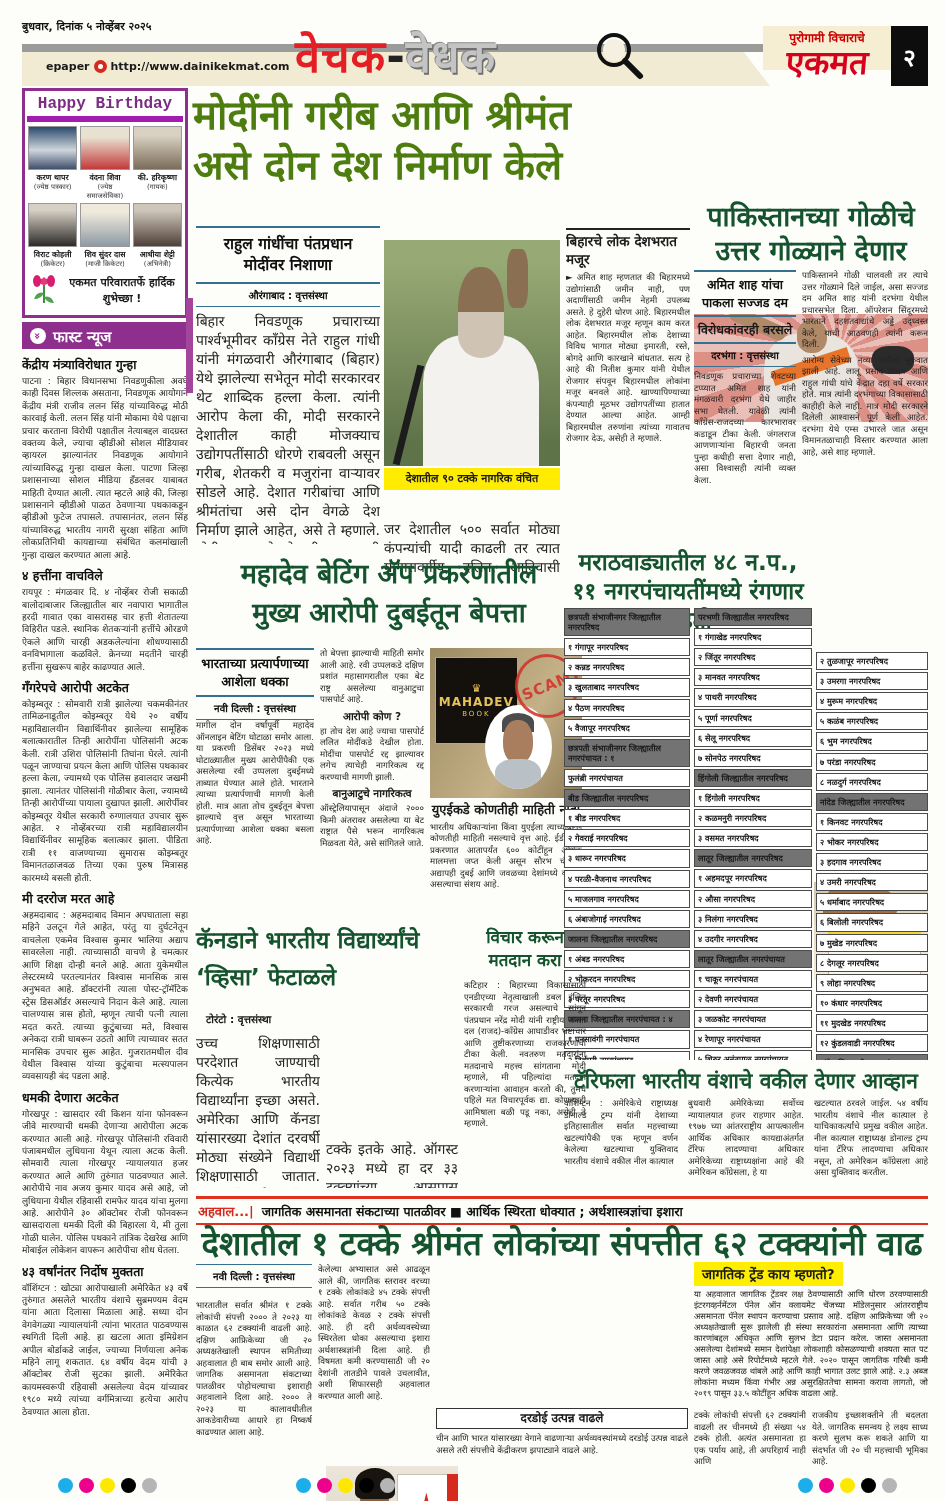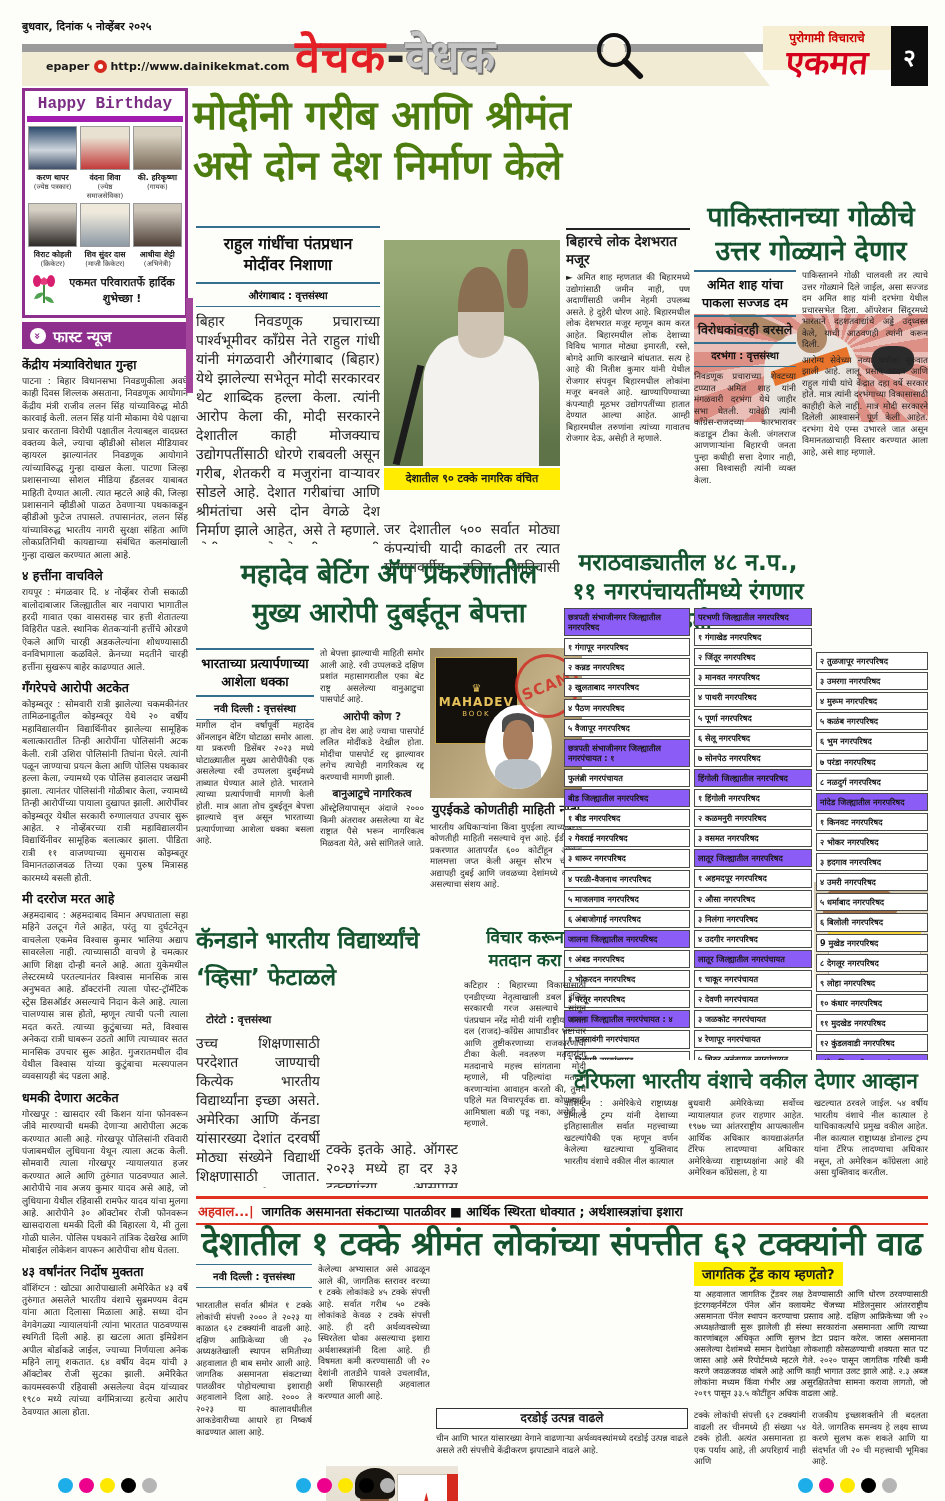--- a/index.html
+++ b/index.html
@@ -47,21 +47,21 @@
 
 .hl-main{font-size:40px;line-height:1.25;font-weight:bold;color:#4d7c0f}
 .hl2{font-weight:bold;text-align:center;color:#14532d}
 .ruled{border-top:2px solid #35708f;border-bottom:2px solid #35708f;font-weight:bold;text-align:center;color:#101010}
 .byline{font-size:10px;font-weight:bold;text-align:center;padding:4px 0;border-bottom:1.5px solid #35708f;color:#101010}
 .caption-y{background:#ffec00;font-weight:bold;font-size:11px;text-align:center}
 .crosshead{font-size:10.5px;font-weight:bold;text-align:center;margin:3px 0}
 .capbox{border:1.5px solid #333;font-weight:bold;font-size:12px;text-align:center;line-height:1.6;background:#fff}
 
 .trow{border:1px solid #4a4a4a;margin-bottom:2px;padding:3px 3px;font-size:8.1px;font-weight:bold;background:#fff;line-height:1.25}
-.trow.hdr{background:#8b5cf6}
+.trow.hdr{background:#737373}
 
 .ph{overflow:hidden;position:relative}
 .shah-bg{background:repeating-conic-gradient(from 0deg at 62% 35%,#eabfb8 0 9deg,#dd9186 9deg 18deg)}
 .shah-fig{position:absolute;left:30%;top:18%;width:40%;height:82%;background:#e9e4de;border-radius:40% 40% 0 0}
 .shah-head{position:absolute;left:44%;top:6%;width:13%;height:30%;background:#b08968;border-radius:45%}
 .shah-sash{position:absolute;left:33%;top:42%;width:34%;height:14%;background:#e8742c;transform:rotate(-18deg)}
 .shah-arm{position:absolute;left:14%;top:2%;width:26%;height:14%;background:#b08968;transform:rotate(24deg);border-radius:8px}
 .shah-cap{position:absolute;right:6%;top:30%;width:18%;height:26%;background:#2b2b2b;border-radius:40%}
 .rahul-bg{background:linear-gradient(180deg,#97a974 10%,#5f7349 90%)}
 .rahul-torso{position:absolute;left:22%;top:42%;width:66%;height:60%;background:#f3f2ee;border-radius:35% 35% 0 0}
@@ -361,21 +361,21 @@
       <div class="trow">६ भुम नगरपरिषद</div>
       <div class="trow">७ परंडा नगरपरिषद</div>
       <div class="trow">८ नळदुर्ग नगरपरिषद</div>
       <div class="trow hdr">नांदेड जिल्ह्यातील नगरपरिषद</div>
       <div class="trow">१ किनवट नगरपरिषद</div>
       <div class="trow">२ भोकर नगरपरिषद</div>
       <div class="trow">३ हदगाव नगरपरिषद</div>
       <div class="trow">४ उमरी नगरपरिषद</div>
       <div class="trow">५ धर्माबाद नगरपरिषद</div>
       <div class="trow">६ बिलोली नगरपरिषद</div>
-      <div class="trow">9 मुखेड नगरपरिषद</div>
+      <div class="trow">७ मुखेड नगरपरिषद</div>
       <div class="trow">८ देगलूर नगरपरिषद</div>
       <div class="trow">९ लोहा नगरपरिषद</div>
       <div class="trow">१० कंधार नगरपरिषद</div>
       <div class="trow">११ मुदखेड नगरपरिषद</div>
       <div class="trow">१२ कुंडलवाडी नगरपरिषद</div>
       <div class="trow hdr">नांदेड जिल्ह्यातील नगरपंचायत</div>
     </div>
 
   <div class="abs hl2" style="left:196px;top:922px;width:262px;font-size:23px;line-height:1.6;text-align:left">कॅनडाने भारतीय विद्यार्थ्यांचे ‘व्हिसा’ फेटाळले</div>
   <div class="abs" style="left:206px;top:1012px;font-size:10.5px;font-weight:bold">टोरंटो : वृत्तसंस्था</div>

